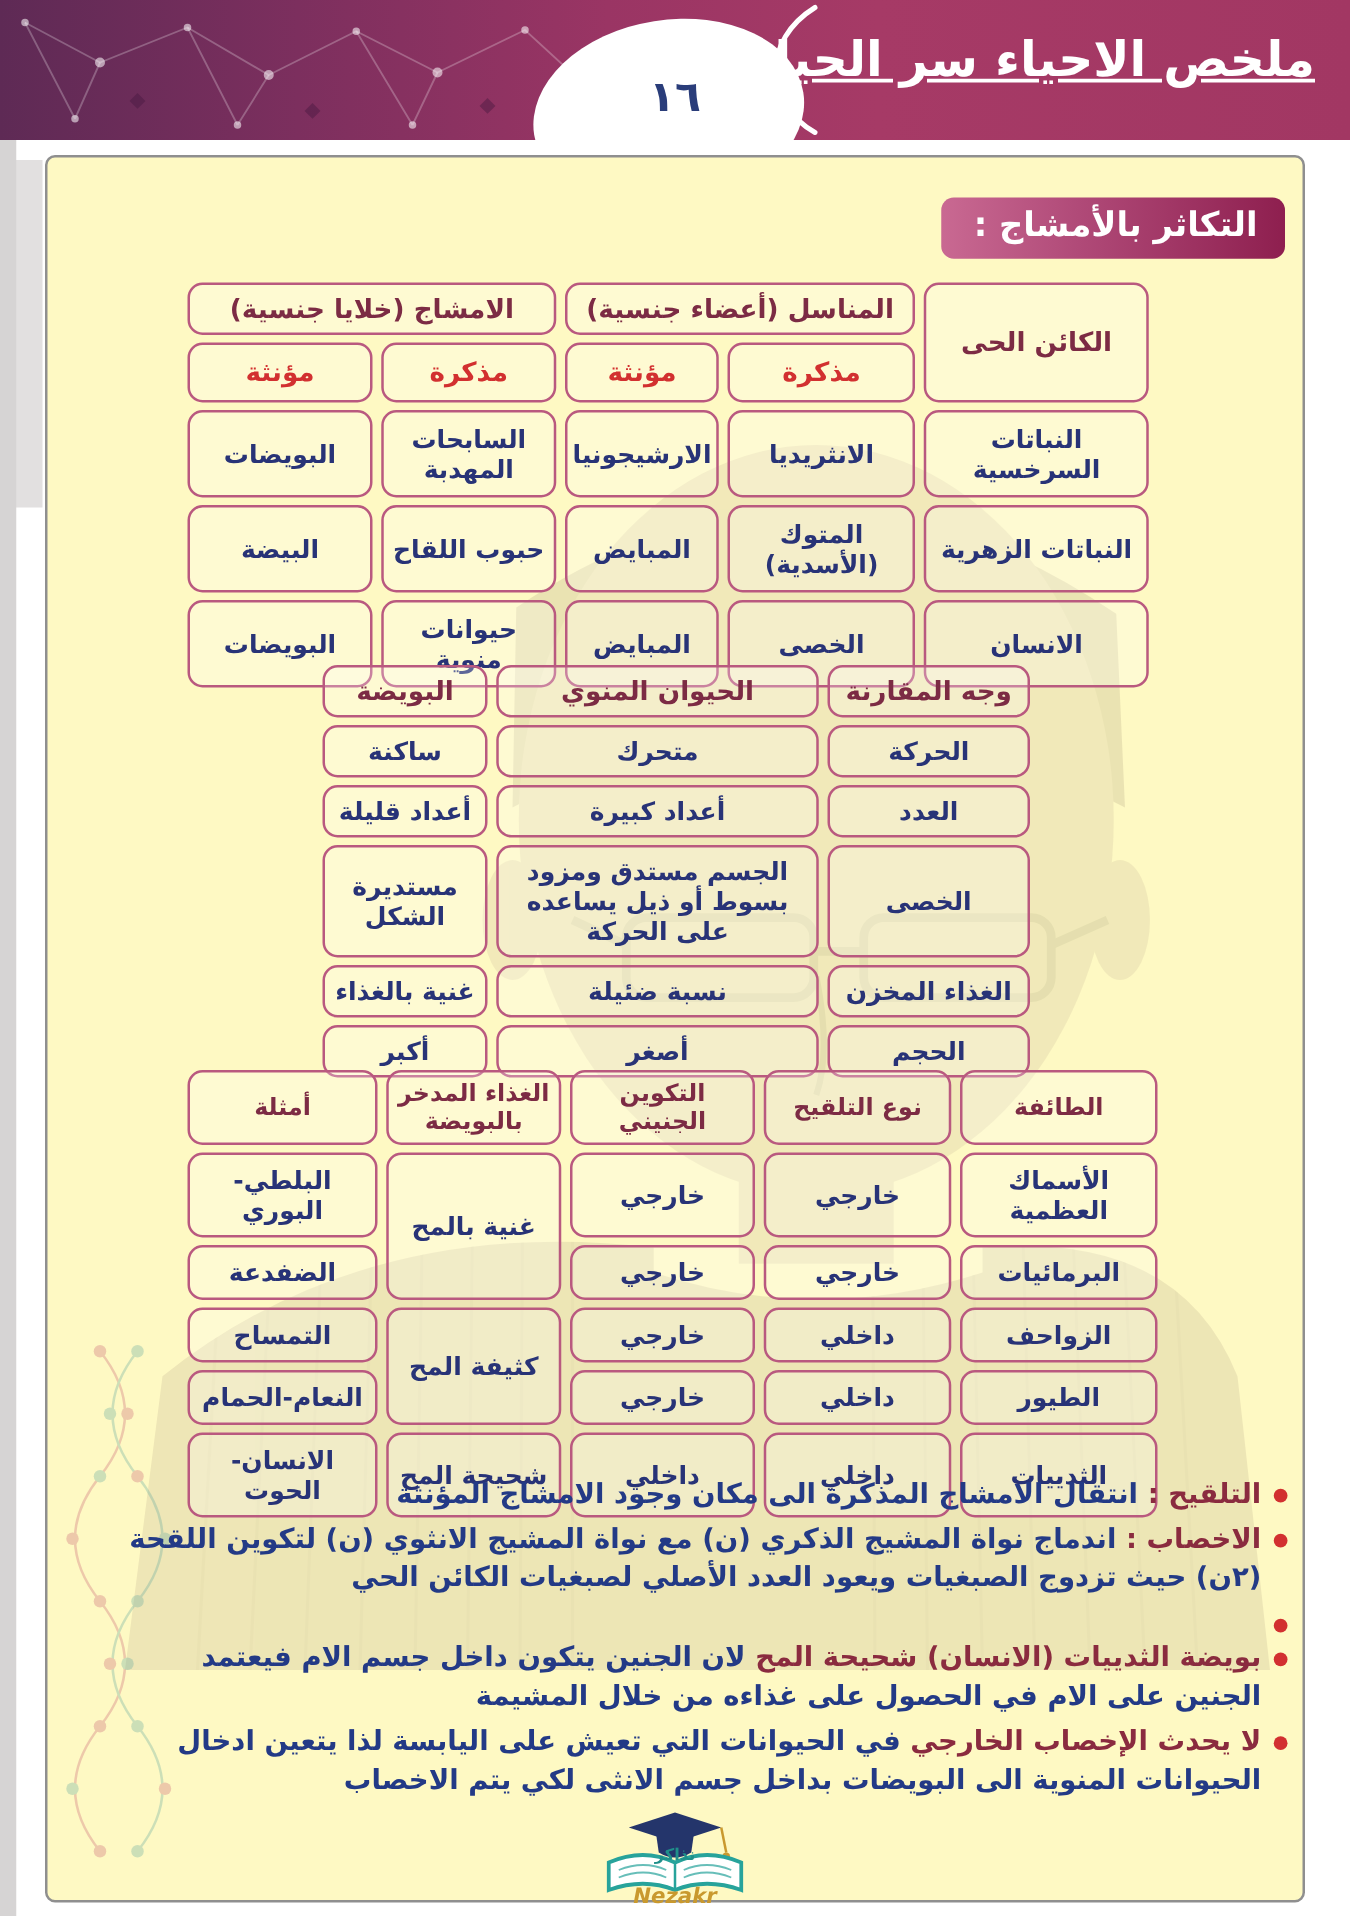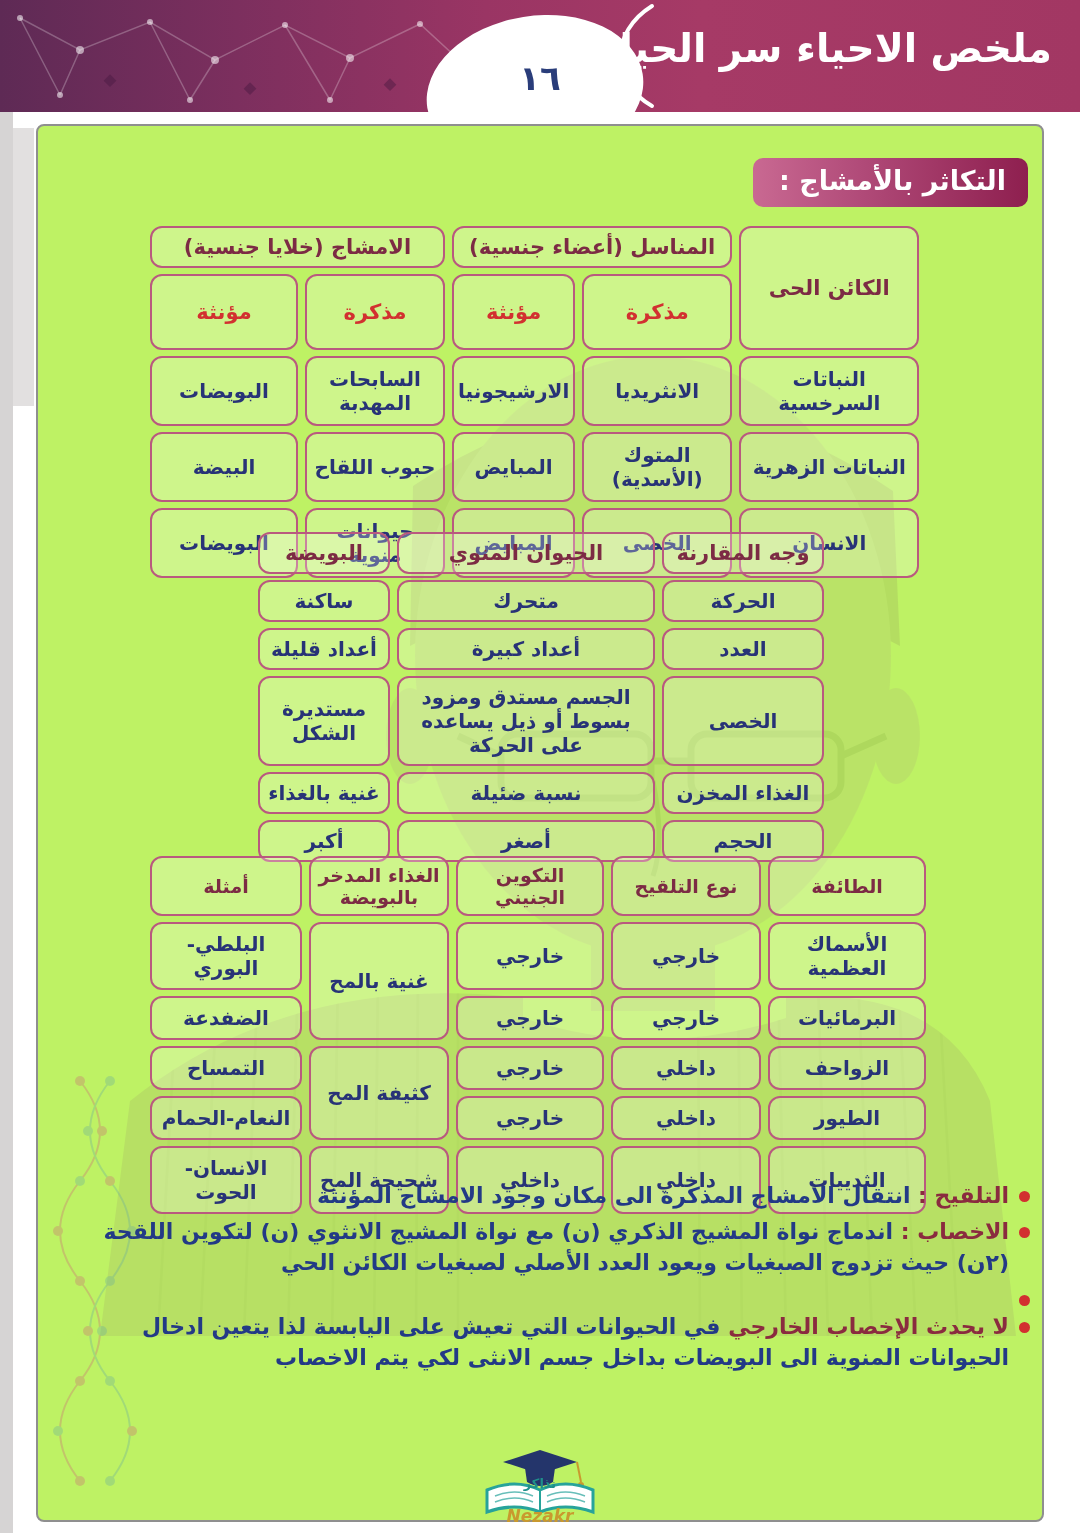--- a/index.html
+++ b/index.html
@@ -21,30 +21,31 @@
     background:#fff; border-radius:50%; transform:rotate(-9deg);
   }
   .page-number {
     position:absolute; left:498px; top:58px; width:84px; text-align:center;
     font-size:34px; font-weight:bold; color:#2a3d7a;
   }
   .band-title {
     position:absolute; right:28px; top:26px;
     font-size:39px; font-weight:bold; color:#ffffff; letter-spacing:1px;
     white-space:nowrap;
+    text-decoration:underline;
   }
   .title-arc { position:absolute; left:596px; top:0; }
 
   
   .left-strip { position:absolute; left:0; top:112px; width:13px; height:1421px; background:#d6d4d4; z-index:4; }
   .left-block { position:absolute; left:0; top:128px; width:34px; height:278px; background:#e2e0e0; z-index:3; }
 
   .content-box {
     position:absolute; left:36px; top:124px; width:1008px; height:1398px;
-    border:2px solid #8f8f8f; border-radius:8px; background:#bef264; z-index:6;
+    border:2px solid #8f8f8f; border-radius:8px; background:#fef9c3; z-index:6;
   }
 
   .watermark { position:absolute; top:90px; left:0; z-index:0; pointer-events:none; }
   .dna-decor { position:absolute; left:2px; top:950px; z-index:0; pointer-events:none; opacity:.32; }
 
   .section-banner {
     position:absolute; top:32px; right:14px; z-index:3;
     background:linear-gradient(to left, #8e1f4f 0%, #b04a78 60%, #c96992 100%);
     color:#fff; font-size:27px; font-weight:bold;
     padding:7px 22px 11px 26px; border-radius:10px;
@@ -60,21 +61,21 @@
     text-align:center; vertical-align:middle;
     padding:9px 4px; background:rgba(255,255,255,0.25);
     overflow-wrap:break-word;
   }
   .c-m { color:#7c2b44; }   
   .c-n { color:#283377; }   
   .c-r { color:#d23030; }   
 
   .t1 { top:94px; left:105px; font-size:20px; }
   .t1 .hdr { font-size:21px; padding:7px 4px; }
-  .t1 .sub { padding:24px 4px; font-size:21px;margin-top:10px; }
+  .t1 .sub { padding:10px 4px; font-size:21px;margin-top:10px; }
 
   .t2 { top:400px; left:213px; font-size:20px; }
   .t2 td { padding:7px 6px; }
   .t2 .hdr { font-size:21px; }
 
   .t3 { top:724px; left:105px; font-size:20px; }
   .t3 td { padding:8px 4px; }
   .t3 .hdr { font-size:19px; padding:6px 3px; }
 
   
@@ -339,20 +340,24 @@
     </div>
     <div class="note">
       <span class="bullet"></span>
       <div class="note-text"><span class="note-lead">الاخصاب :</span> <span class="note-body">اندماج نواة المشيج الذكري (ن) مع نواة المشيج الانثوي (ن) لتكوين اللقحة (٢ن) حيث تزدوج الصبغيات ويعود العدد الأصلي لصبغيات الكائن الحي</span></div>
     </div>
     <div class="note">
       <span class="bullet"></span>
     </div>
     <div class="note">
       <span class="bullet"></span>
+      <div class="note-text"><span class="note-lead">بويضة الثدييات (الانسان) شحيحة المح</span> <span class="note-body">لان الجنين يتكون داخل جسم الام فيعتمد الجنين على الام في الحصول على غذاءه من خلال المشيمة</span></div>
+    </div>
+    <div class="note">
+      <span class="bullet"></span>
       <div class="note-text"><span class="note-lead">لا يحدث الإخصاب الخارجي</span> <span class="note-body">في الحيوانات التي تعيش على اليابسة لذا يتعين ادخال الحيوانات المنوية الى البويضات بداخل جسم الانثى لكي يتم الاخصاب</span></div>
     </div>
   </div>
 
   <div class="logo-wrap">
     <svg width="150" height="76" viewBox="0 0 150 76">
       <g>
         <polygon points="75,2 112,14 75,26 38,14" fill="#24356b"></polygon>
         <path d="M 60 20 L 90 20 L 88 34 Q 75 42 62 34 Z" fill="#24356b"></path>
         <line x1="112" y1="14" x2="116" y2="34" stroke="#c9992e" stroke-width="2"></line>

